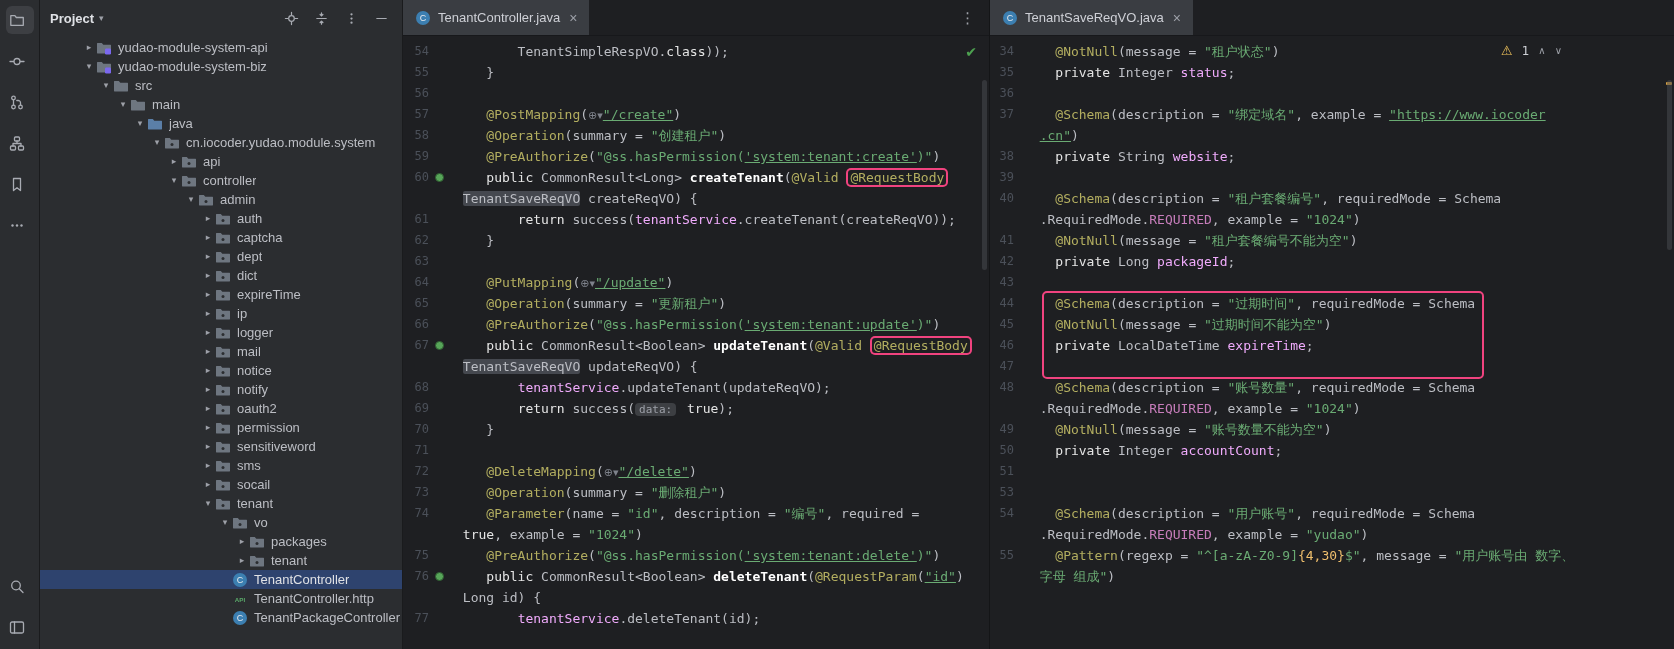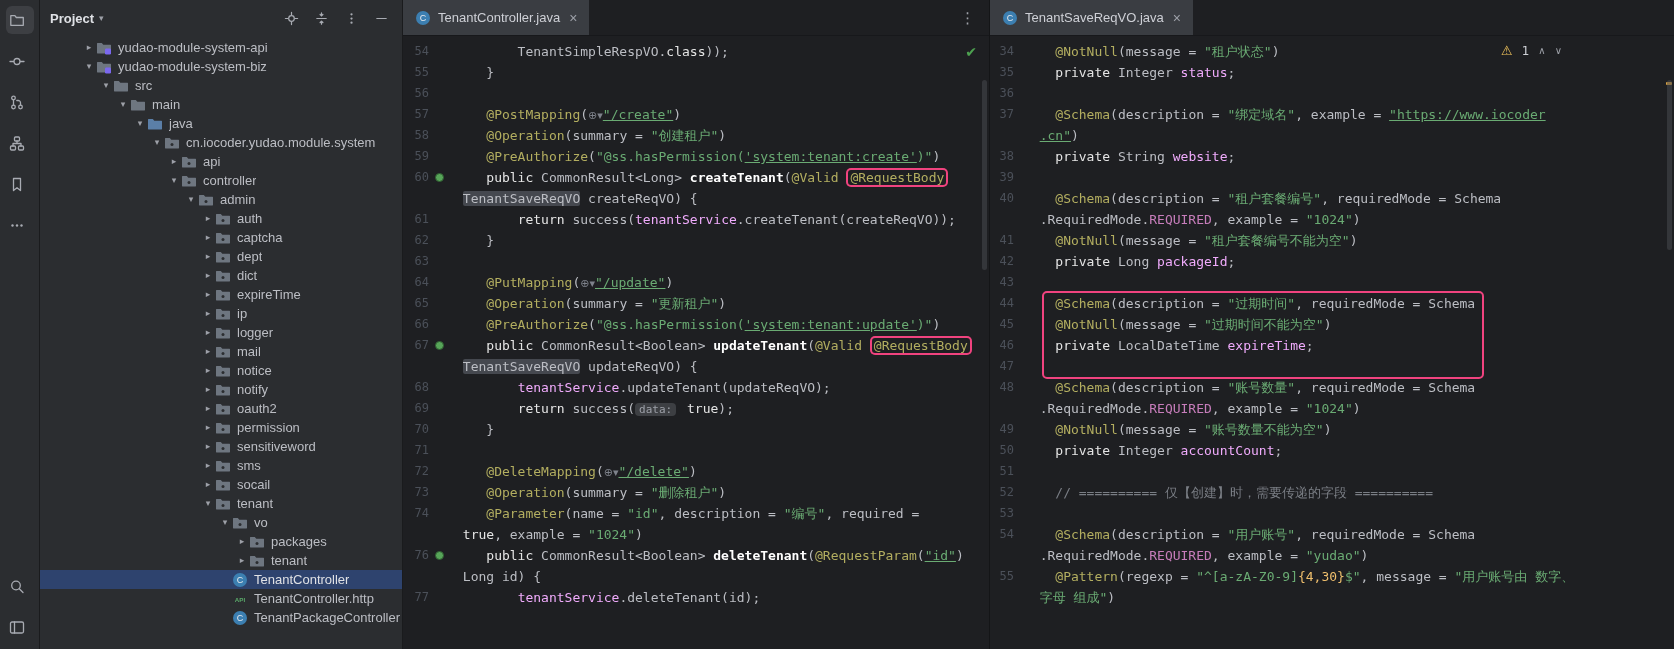--- a/index.html
+++ b/index.html
@@ -530,20 +530,21 @@
           <div class="eline"><span class="lnum">67</span><span class="gic"><span class="bean"></span></span><span class="codetext"><span class="sg p">    </span><span class="sg k">public </span><span class="sg p">CommonResult&lt;Boolean&gt; </span><span class="sg m">updateTenant</span><span class="sg p">(</span><span class="sg a">@Valid </span><span class="sg a box">@RequestBody</span></span></div>
           <div class="eline"><span class="lnum"></span><span class="gic"></span><span class="codetext"><span class="sg p"> </span><span class="sg p hl">TenantSaveReqVO</span><span class="sg p"> updateReqVO) {</span></span></div>
           <div class="eline"><span class="lnum">68</span><span class="gic"></span><span class="codetext"><span class="sg p">        </span><span class="sg f">tenantService</span><span class="sg p">.updateTenant(updateReqVO);</span></span></div>
           <div class="eline"><span class="lnum">69</span><span class="gic"></span><span class="codetext"><span class="sg p">        </span><span class="sg k">return </span><span class="sg p">success(</span><span class="sg hint">data:</span><span class="sg p"> </span><span class="sg k">true</span><span class="sg p">);</span></span></div>
           <div class="eline"><span class="lnum">70</span><span class="gic"></span><span class="codetext"><span class="sg p">    }</span></span></div>
           <div class="eline"><span class="lnum">71</span><span class="gic"></span><span class="codetext"></span></div>
           <div class="eline"><span class="lnum">72</span><span class="gic"></span><span class="codetext"><span class="sg p">    </span><span class="sg a">@DeleteMapping</span><span class="sg p">(</span><span class="sg ic">⊕▾</span><span class="sg sl">"/delete"</span><span class="sg p">)</span></span></div>
           <div class="eline"><span class="lnum">73</span><span class="gic"></span><span class="codetext"><span class="sg p">    </span><span class="sg a">@Operation</span><span class="sg p">(summary = </span><span class="sg s">"删除租户"</span><span class="sg p">)</span></span></div>
           <div class="eline"><span class="lnum">74</span><span class="gic"></span><span class="codetext"><span class="sg p">    </span><span class="sg a">@Parameter</span><span class="sg p">(name = </span><span class="sg s">"id"</span><span class="sg p">, description = </span><span class="sg s">"编号"</span><span class="sg p">, required =</span></span></div>
           <div class="eline"><span class="lnum"></span><span class="gic"></span><span class="codetext"><span class="sg p"> </span><span class="sg k">true</span><span class="sg p">, example = </span><span class="sg s">"1024"</span><span class="sg p">)</span></span></div>
+          <div class="eline"><span class="lnum">75</span><span class="gic"></span><span class="codetext"><span class="sg p">    </span><span class="sg a">@PreAuthorize</span><span class="sg p">(</span><span class="sg s">"@ss.hasPermission(</span><span class="sg sl">'system:tenant:delete'</span><span class="sg s">)"</span><span class="sg p">)</span></span></div>
           <div class="eline"><span class="lnum">76</span><span class="gic"><span class="bean"></span></span><span class="codetext"><span class="sg p">    </span><span class="sg k">public </span><span class="sg p">CommonResult&lt;Boolean&gt; </span><span class="sg m">deleteTenant</span><span class="sg p">(</span><span class="sg a">@RequestParam</span><span class="sg p">(</span><span class="sg sl">"id"</span><span class="sg p">)</span></span></div>
           <div class="eline"><span class="lnum"></span><span class="gic"></span><span class="codetext"><span class="sg p"> Long id) {</span></span></div>
           <div class="eline"><span class="lnum">77</span><span class="gic"></span><span class="codetext"><span class="sg p">        </span><span class="sg f">tenantService</span><span class="sg p">.deleteTenant(id);</span></span></div>
         </div>
     </div>
 
     <div class="pane right">
       <div class="tabbar">
         <div class="tab active">
           <span class="ticon tab-ticon">
@@ -579,21 +580,20 @@
           <div class="eline"><span class="lnum">43</span><span class="gic"></span><span class="codetext"></span></div>
           <div class="eline"><span class="lnum">44</span><span class="gic"></span><span class="codetext"><span class="sg p">    </span><span class="sg a">@Schema</span><span class="sg p">(description = </span><span class="sg s">"过期时间"</span><span class="sg p">, requiredMode = Schema</span></span></div>
           <div class="eline"><span class="lnum">45</span><span class="gic"></span><span class="codetext"><span class="sg p">    </span><span class="sg a">@NotNull</span><span class="sg p">(message = </span><span class="sg s">"过期时间不能为空"</span><span class="sg p">)</span></span></div>
           <div class="eline"><span class="lnum">46</span><span class="gic"></span><span class="codetext"><span class="sg p">    </span><span class="sg k">private </span><span class="sg p">LocalDateTime </span><span class="sg f">expireTime</span><span class="sg p">;</span></span></div>
           <div class="eline"><span class="lnum">47</span><span class="gic"></span><span class="codetext"></span></div>
           <div class="eline"><span class="lnum">48</span><span class="gic"></span><span class="codetext"><span class="sg p">    </span><span class="sg a">@Schema</span><span class="sg p">(description = </span><span class="sg s">"账号数量"</span><span class="sg p">, requiredMode = Schema</span></span></div>
           <div class="eline"><span class="lnum"></span><span class="gic"></span><span class="codetext"><span class="sg p">  .RequiredMode.</span><span class="sg c">REQUIRED</span><span class="sg p">, example = </span><span class="sg s">"1024"</span><span class="sg p">)</span></span></div>
           <div class="eline"><span class="lnum">49</span><span class="gic"></span><span class="codetext"><span class="sg p">    </span><span class="sg a">@NotNull</span><span class="sg p">(message = </span><span class="sg s">"账号数量不能为空"</span><span class="sg p">)</span></span></div>
           <div class="eline"><span class="lnum">50</span><span class="gic"></span><span class="codetext"><span class="sg p">    </span><span class="sg k">private </span><span class="sg p">Integer </span><span class="sg f">accountCount</span><span class="sg p">;</span></span></div>
           <div class="eline"><span class="lnum">51</span><span class="gic"></span><span class="codetext"></span></div>
-          <div class="eline"><span class="lnum">52</span><span class="gic"></span><span class="codetext"><span class="sg p">    </span><span class="sg cm">// ========== 仅【创建】时，需要传递的字段 ==========</span></span></div>
           <div class="eline"><span class="lnum">53</span><span class="gic"></span><span class="codetext"></span></div>
           <div class="eline"><span class="lnum">54</span><span class="gic"></span><span class="codetext"><span class="sg p">    </span><span class="sg a">@Schema</span><span class="sg p">(description = </span><span class="sg s">"用户账号"</span><span class="sg p">, requiredMode = Schema</span></span></div>
           <div class="eline"><span class="lnum"></span><span class="gic"></span><span class="codetext"><span class="sg p">  .RequiredMode.</span><span class="sg c">REQUIRED</span><span class="sg p">, example = </span><span class="sg s">"yudao"</span><span class="sg p">)</span></span></div>
           <div class="eline"><span class="lnum">55</span><span class="gic"></span><span class="codetext"><span class="sg p">    </span><span class="sg a">@Pattern</span><span class="sg p">(regexp = </span><span class="sg s">"^[a-zA-Z0-9]</span><span class="sg rx">{4,30}</span><span class="sg s">$"</span><span class="sg p">, message = </span><span class="sg s">"用户账号由 数字、</span></span></div>
           <div class="eline"><span class="lnum"></span><span class="gic"></span><span class="codetext"><span class="sg s">  字母 组成"</span><span class="sg p">)</span></span></div>
           <div class="pinkbox" style="top: 255px; height: 88px; left: 52px; width: 442px;"></div>
         </div>
     </div>
   </div>
 </div>

